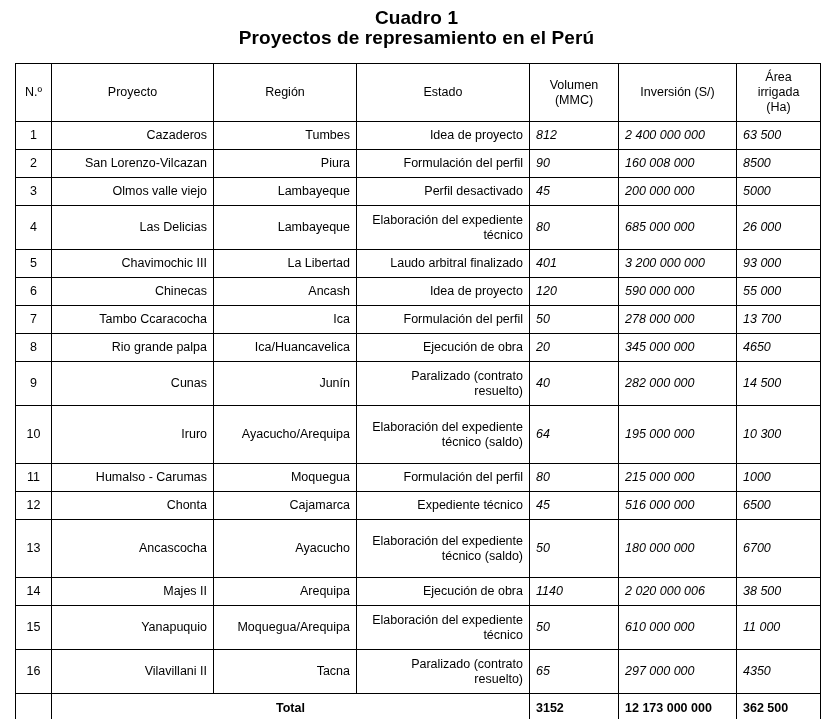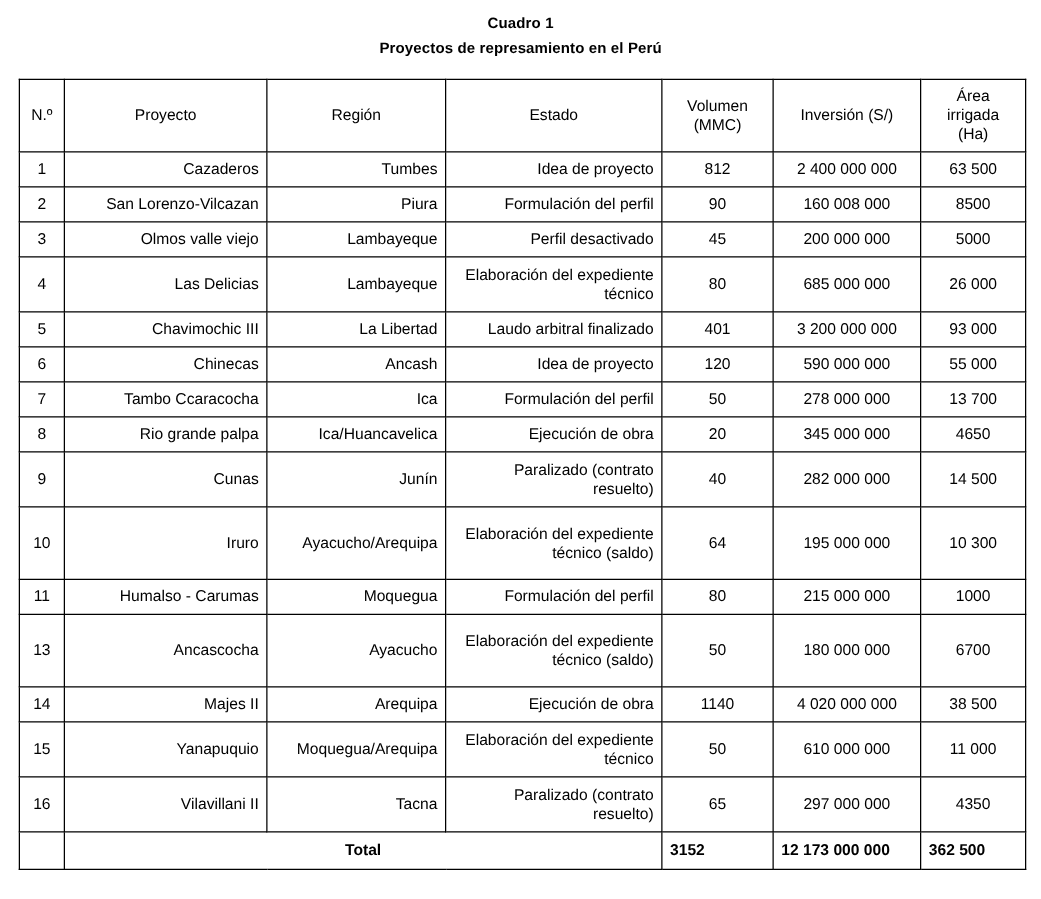--- a/index.html
+++ b/index.html
@@ -21,21 +21,21 @@
     height: 719px;
     box-sizing: border-box;
   }
 
   .title-block {
     text-align: center;
     padding-top: 8px;
   }
   .title-line {
     font-weight: bold;
-    font-size: 12px;
+    font-size: 19px;
     line-height: 20px;
     letter-spacing: 0.1px;
   }
 
   .table-wrap {
     position: absolute;
     left: 15px;
     top: 63px;
     width: 805px;
   }
@@ -69,21 +69,21 @@
     font-weight: bold;
     text-align: center;
     vertical-align: middle;
     height: 58px;
     font-size: 12.5px;
     line-height: 14px;
   }
 
   tbody td.num     { text-align: center; }
   tbody td.text    { text-align: right; }
-  tbody td.numeric { text-align: center; }
+  tbody td.numeric { text-align: left; font-style: italic; }
 
   tr.r1 td { height: 28px; }
   tr.r2 td { height: 44px; }
   tr.r3 td { height: 58px; }
 
   tr.total td {
     font-weight: bold;
     height: 30px;
   }
   td.total-label { text-align: center; }
@@ -223,36 +223,45 @@
           </tr>
           <tr class="r1">
             <td class="num">11</td>
             <td class="text">Humalso - Carumas</td>
             <td class="text wrapbreak">Moquegua</td>
             <td class="text">Formulación del perfil</td>
             <td class="numeric">80</td>
             <td class="numeric">215 000 000</td>
             <td class="numeric">1000</td>
           </tr>
+          <tr class="r1">
+            <td class="num">12</td>
+            <td class="text">Chonta</td>
+            <td class="text wrapbreak">Cajamarca</td>
+            <td class="text">Expediente técnico</td>
+            <td class="numeric">45</td>
+            <td class="numeric">516 000 000</td>
+            <td class="numeric">6500</td>
+          </tr>
           <tr class="r3">
             <td class="num">13</td>
             <td class="text">Ancascocha</td>
             <td class="text wrapbreak">Ayacucho</td>
             <td class="text">Elaboración del expediente técnico (saldo)</td>
             <td class="numeric">50</td>
             <td class="numeric">180 000 000</td>
             <td class="numeric">6700</td>
           </tr>
           <tr class="r1">
             <td class="num">14</td>
             <td class="text">Majes II</td>
             <td class="text wrapbreak">Arequipa</td>
             <td class="text">Ejecución de obra</td>
             <td class="numeric">1140</td>
-            <td class="numeric">4 020 000 000</td>
+            <td class="numeric">2 020 000 006</td>
             <td class="numeric">38 500</td>
           </tr>
           <tr class="r2">
             <td class="num">15</td>
             <td class="text">Yanapuquio</td>
             <td class="text wrapbreak">Moquegua/Arequipa</td>
             <td class="text">Elaboración del expediente técnico</td>
             <td class="numeric">50</td>
             <td class="numeric">610 000 000</td>
             <td class="numeric">11 000</td>

